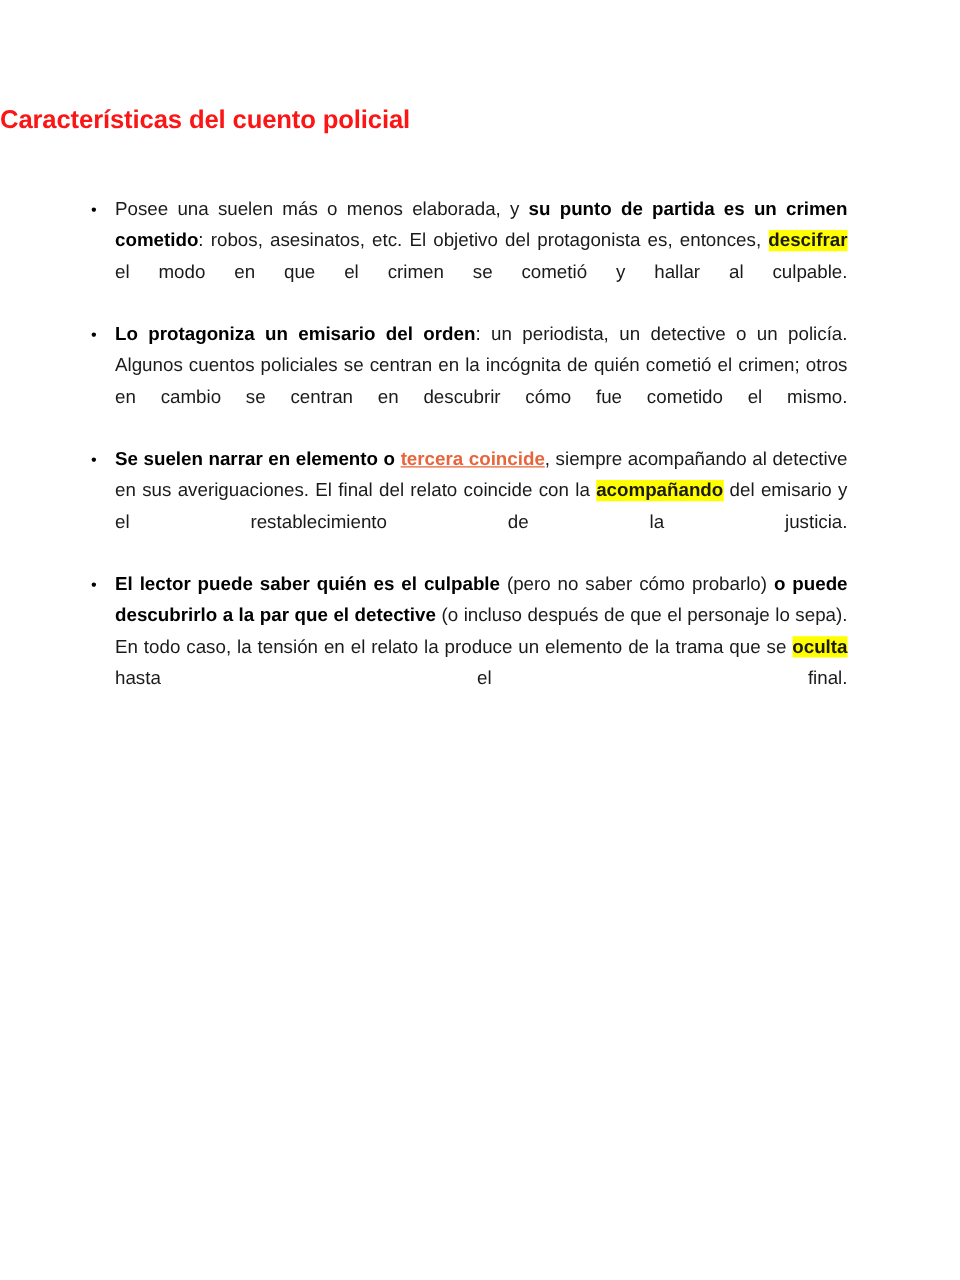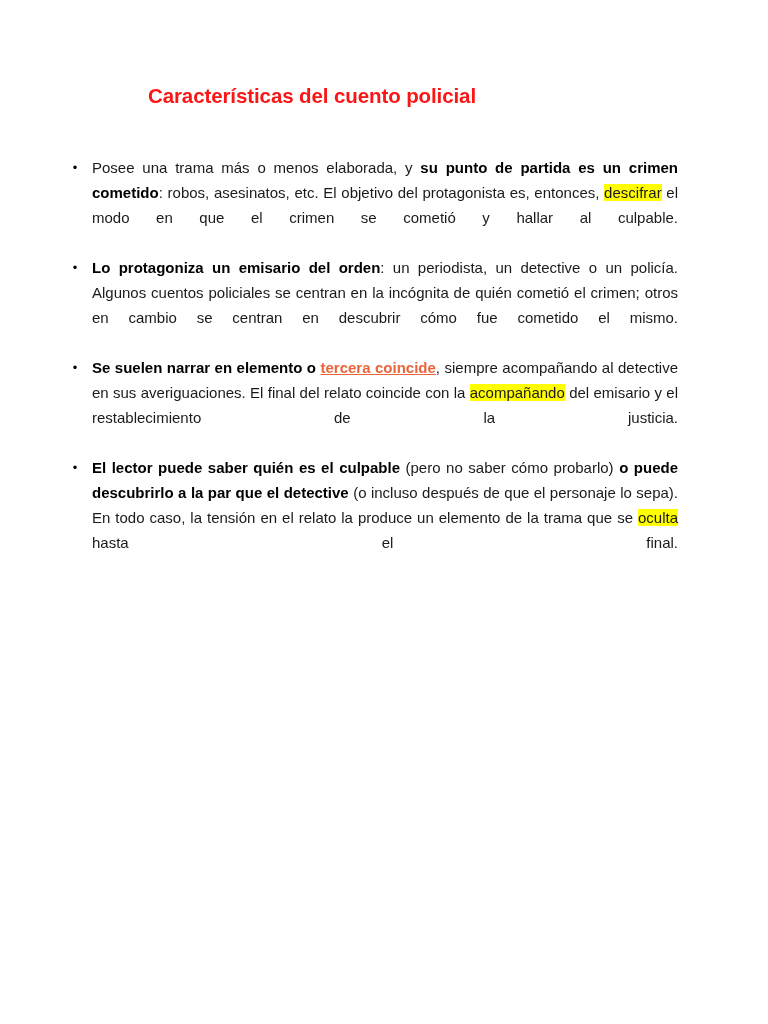--- a/index.html
+++ b/index.html
@@ -21,21 +21,20 @@
     background: #ffffff;
     overflow: hidden;
   }
 
   
   .doc-title {
     position: absolute;
     left: 0;
     top: 84px;
     width: 624px;
-    text-align: center;
     font-size: 20.5px;
     font-weight: bold;
     color: #fb1515;
     letter-spacing: -0.1px;
   }
 
   
   .intro {
     position: absolute;
     left: 92px;
@@ -83,20 +82,21 @@
     width: 100%;
   }
 
   b, .b {
     font-weight: bold;
     color: #000000;
   }
   .hl {
     background: #ffff00;
     color: #1a1a1a;
+    font-weight: bold;
   }
   .link-orange {
     color: #e8653c;
     font-weight: bold;
     text-decoration: underline;
     text-decoration-color: #e8653c;
   }
 
   
   .source {
@@ -119,21 +119,21 @@
 <body>
 
 <div class="page">
 
   <div class="doc-title">Características del cuento policial</div>
 
 
   <div class="bullet-list">
     <div class="bullet-item">
       <span class="dot">•</span>
-      <span class="body"><span>Posee una trama más o menos elaborada, y </span><span class="b">su punto de partida es un crimen cometido</span><span>: robos, asesinatos, etc. El objetivo del protagonista es, entonces, </span><span class="hl">descifrar</span><span> el modo en que el crimen se cometió y hallar al culpable.</span></span>
+      <span class="body"><span>Posee una suelen más o menos elaborada, y </span><span class="b">su punto de partida es un crimen cometido</span><span>: robos, asesinatos, etc. El objetivo del protagonista es, entonces, </span><span class="hl">descifrar</span><span> el modo en que el crimen se cometió y hallar al culpable.</span></span>
     </div>
     <div class="bullet-item">
       <span class="dot">•</span>
       <span class="body"><span class="b">Lo protagoniza un emisario del orden</span><span>: un periodista, un detective o un policía. Algunos cuentos policiales se centran en la incógnita de quién cometió el crimen; otros en cambio se centran en descubrir cómo fue cometido el mismo.</span></span>
     </div>
     <div class="bullet-item">
       <span class="dot">•</span>
       <span class="body"><span class="b">Se suelen narrar en elemento o </span><span class="link-orange">tercera coincide</span><span>, siempre acompañando al detective en sus averiguaciones. El final del relato coincide con la </span><span class="hl">acompañando</span><span> del emisario y el restablecimiento de la justicia.</span></span>
     </div>
     <div class="bullet-item">

